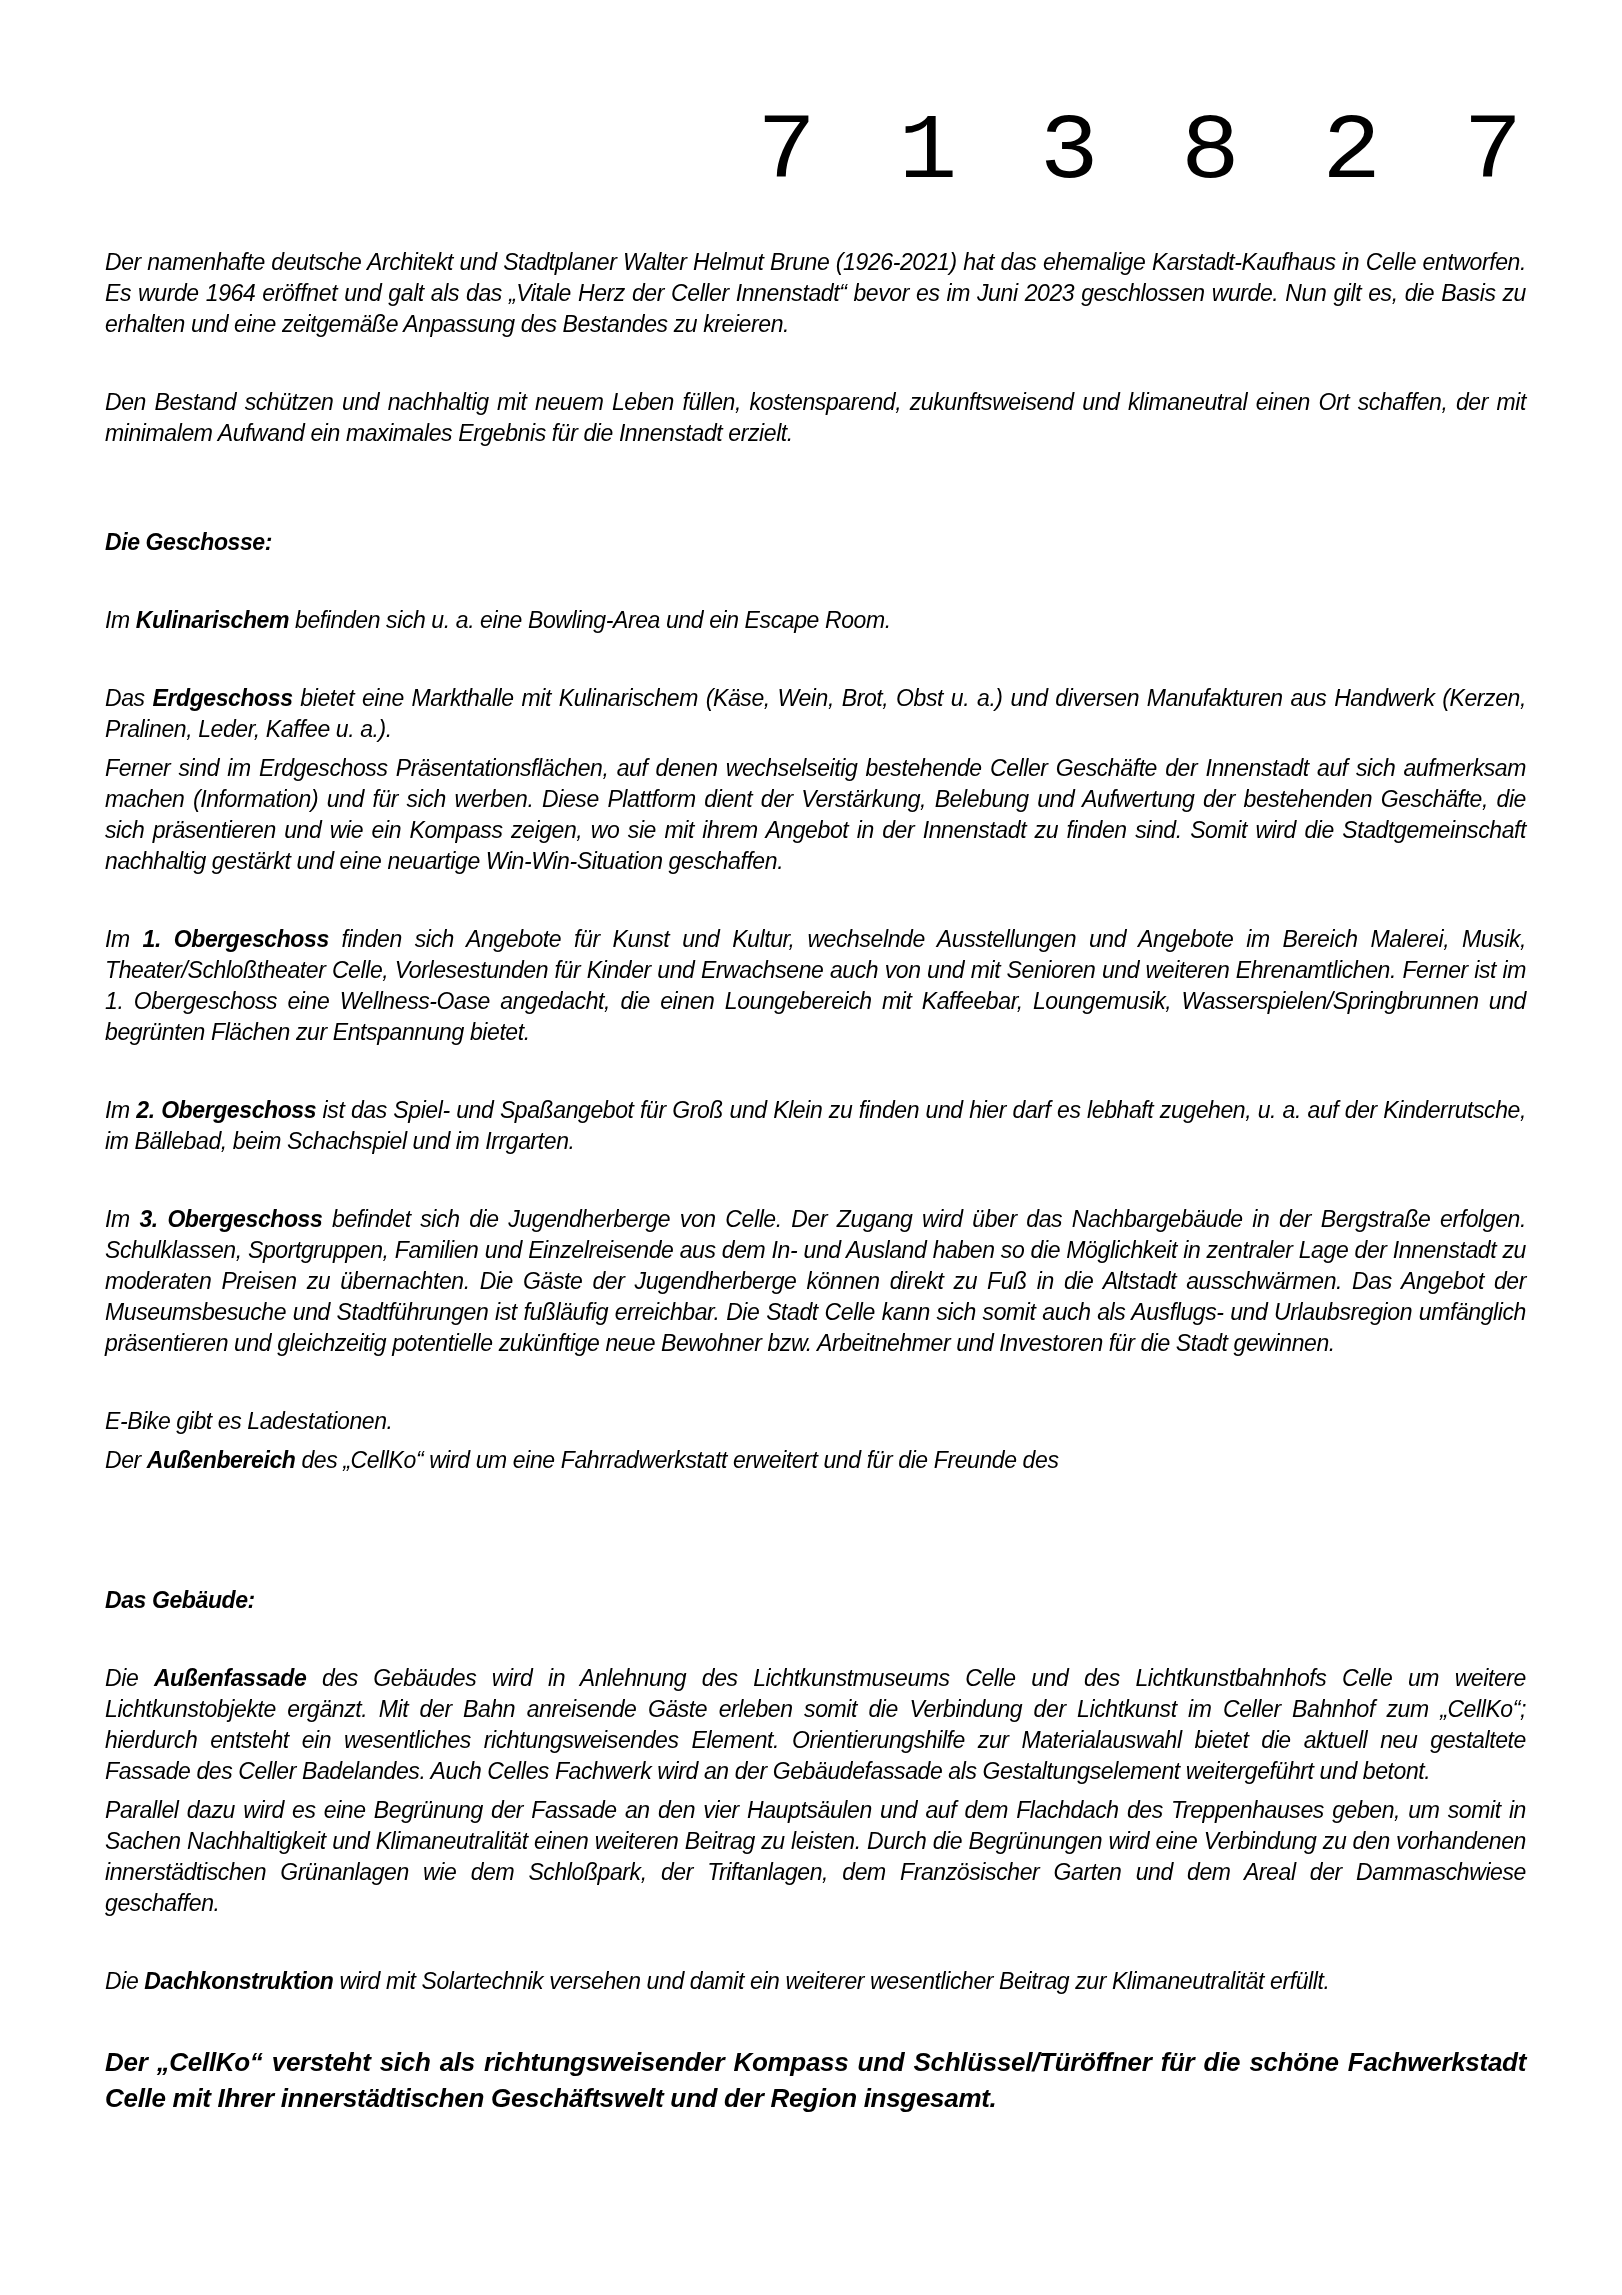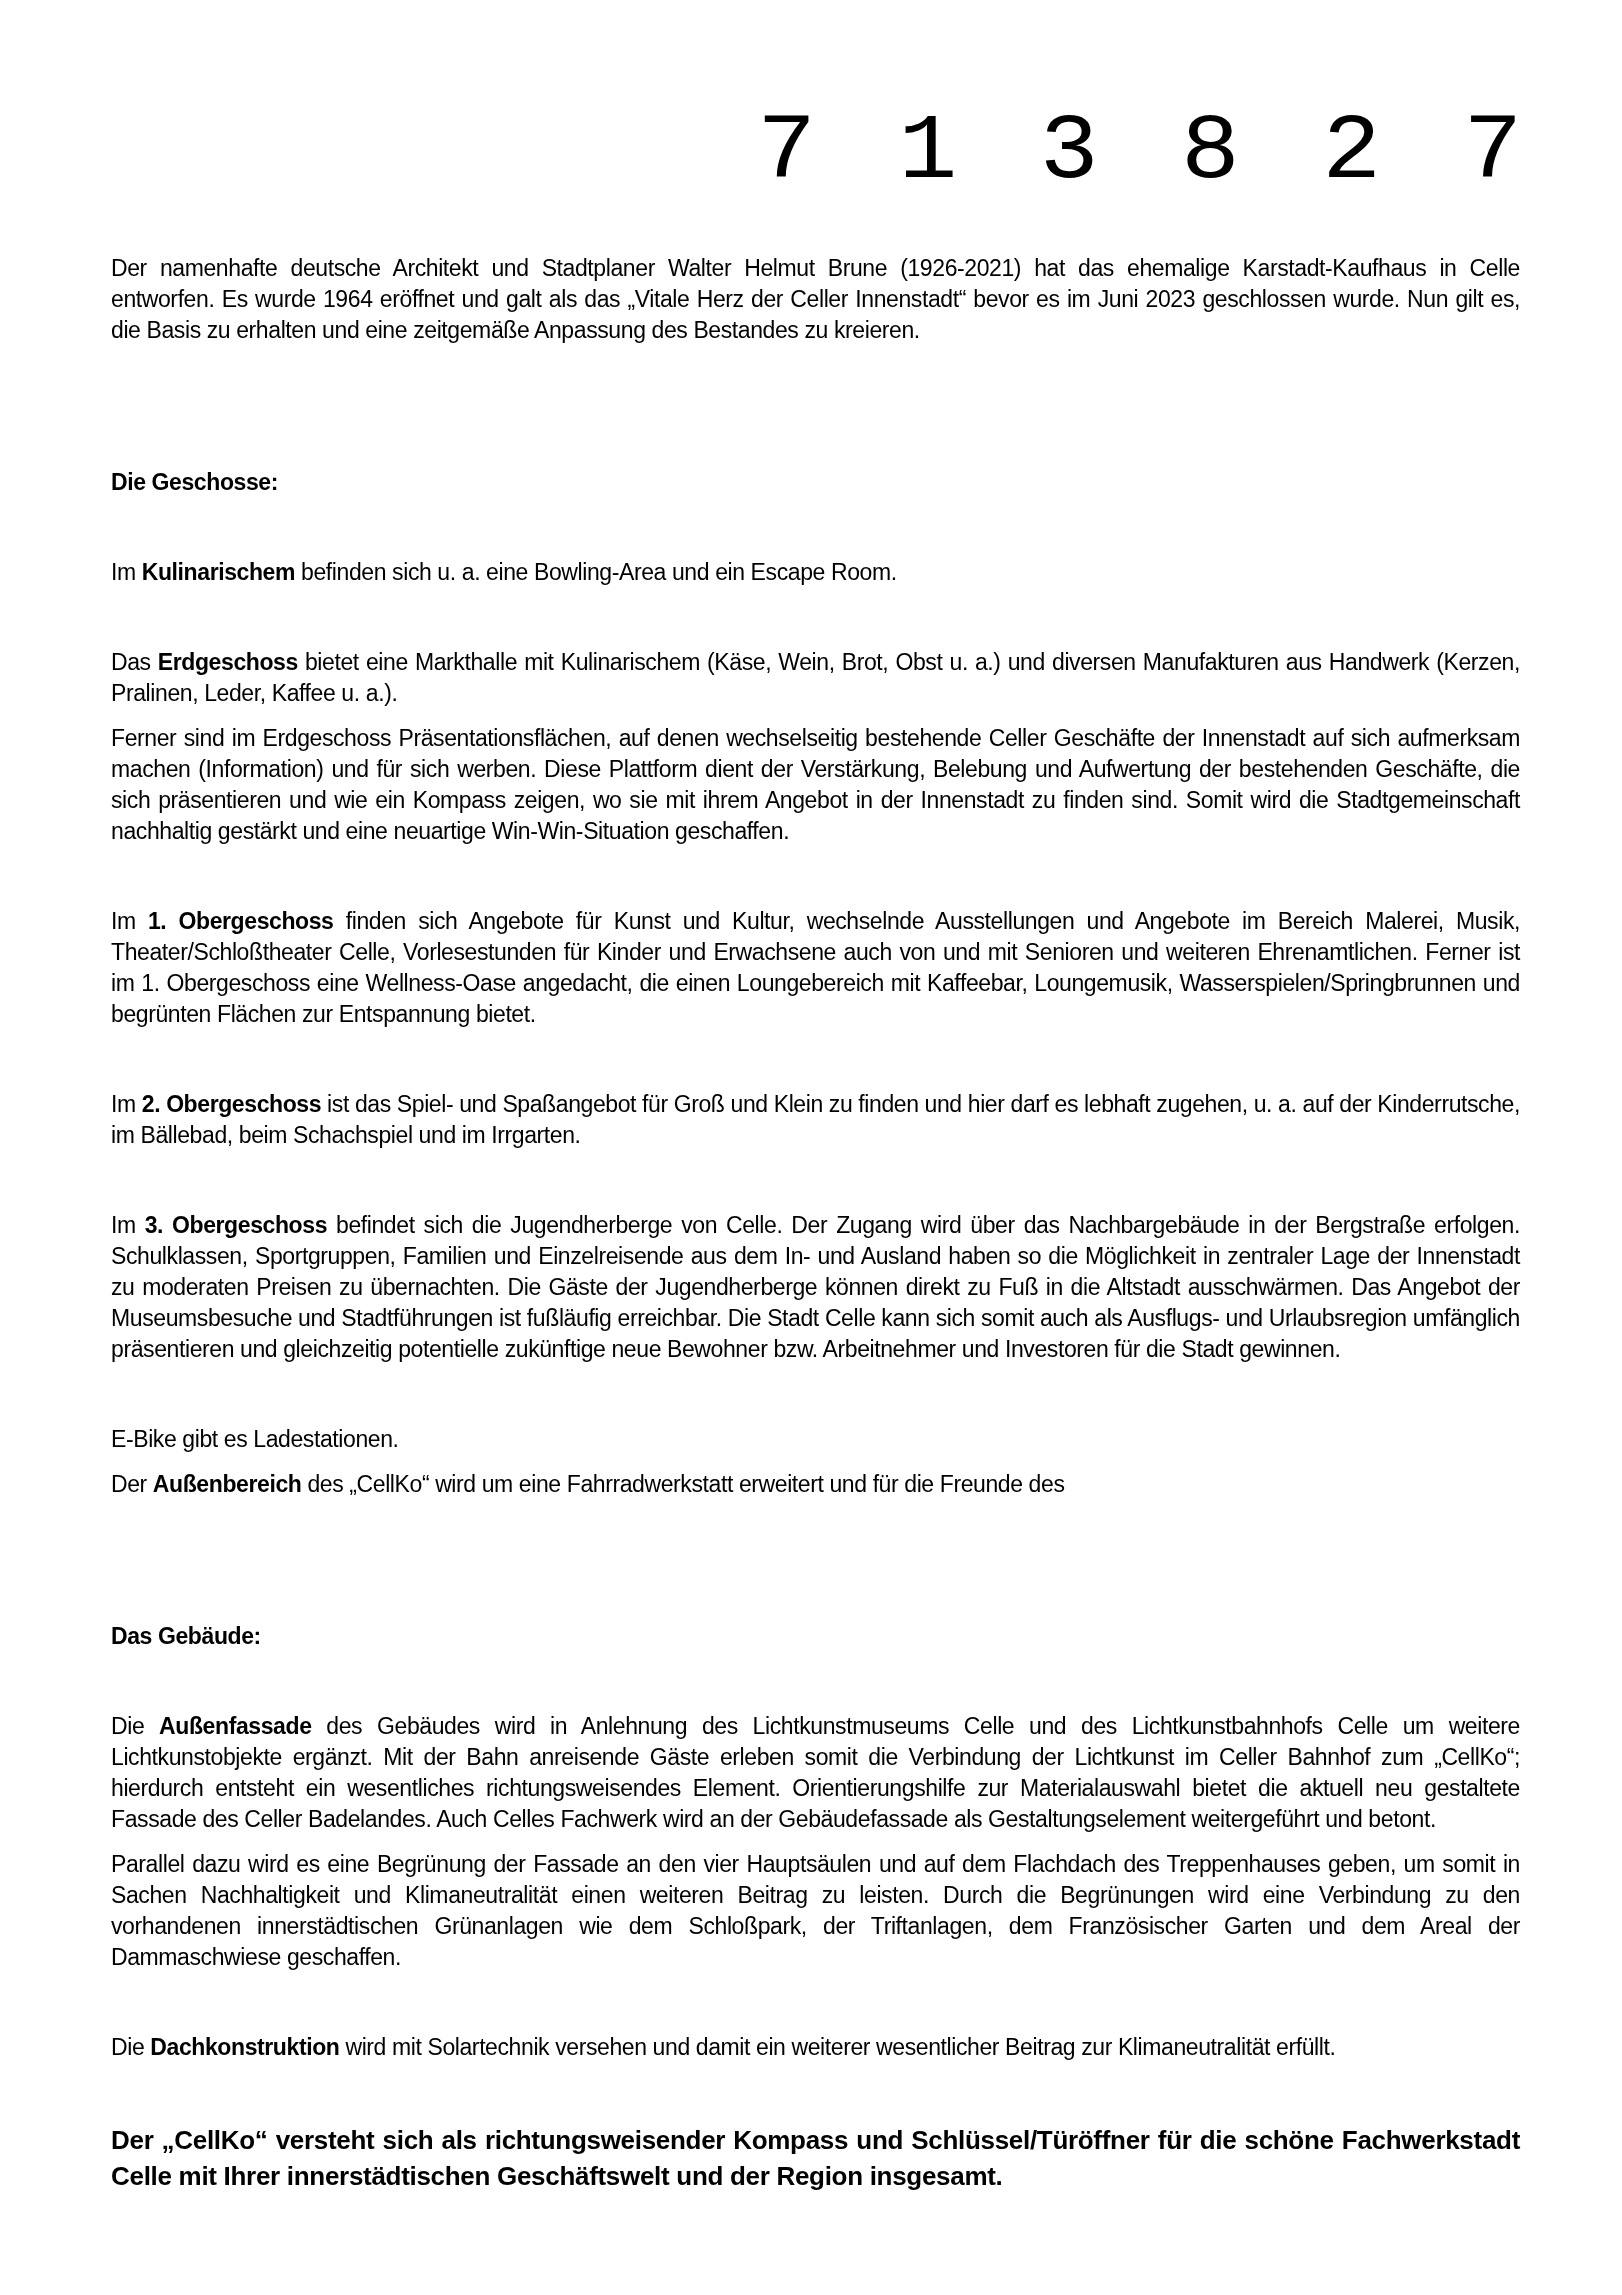--- a/index.html
+++ b/index.html
@@ -15,21 +15,21 @@
     font-size: 98px; letter-spacing: 11.8px; line-height: 98px;
     font-weight: normal;
     transform: scaleY(0.95);
   }
   .body-text {
     position: absolute; top: 239px; left: 0; width: 1437px;
     font-size: 23px; line-height: 31px;
     letter-spacing: -0.4px;
     word-spacing: 0px;
   }
-  .body-text p { margin: 14px; text-align: justify; }
+  .body-text p { margin: 8px; text-align: justify; font-style: italic; }
   .body-text p.last { text-align-last: left; }
   .gap1 { height: 31px; }
   .gap2 { height: 62px; }
   b, .b { font-weight: bold; }
   .heading { font-weight: bold; }
   .closing {
     font-size: 26px; line-height: 36px; font-weight: bold; letter-spacing: -0.3px;
   }
   .nojust { text-align: left !important; }
 </style>
@@ -39,20 +39,21 @@
 <div class="page">
 
   <div class="doc-number">7 1 3 8 2 7</div>
 
   <div class="body-text">
 
     <p class="last">Der namenhafte deutsche Architekt und Stadtplaner Walter Helmut Brune (1926-2021) hat das ehemalige Karstadt-Kaufhaus in Celle entworfen. Es wurde 1964 eröffnet und galt als das „Vitale Herz der Celler Innenstadt“ bevor es im Juni 2023 geschlossen wurde. Nun gilt es, die Basis zu erhalten und eine zeitgemäße Anpassung des Bestandes zu kreieren.</p>
 
     <div class="gap1"></div>
 
+    <p class="last">Den Bestand schützen und nachhaltig mit neuem Leben füllen, kostensparend, zukunftsweisend und klimaneutral einen Ort schaffen, der mit minimalem Aufwand ein maximales Ergebnis für die Innenstadt erzielt.</p>
 
     <div class="gap1"></div>
 
 
     <div class="gap1"></div>
 
     <p class="nojust heading">Die Geschosse:</p>
 
     <div class="gap1"></div>
 

